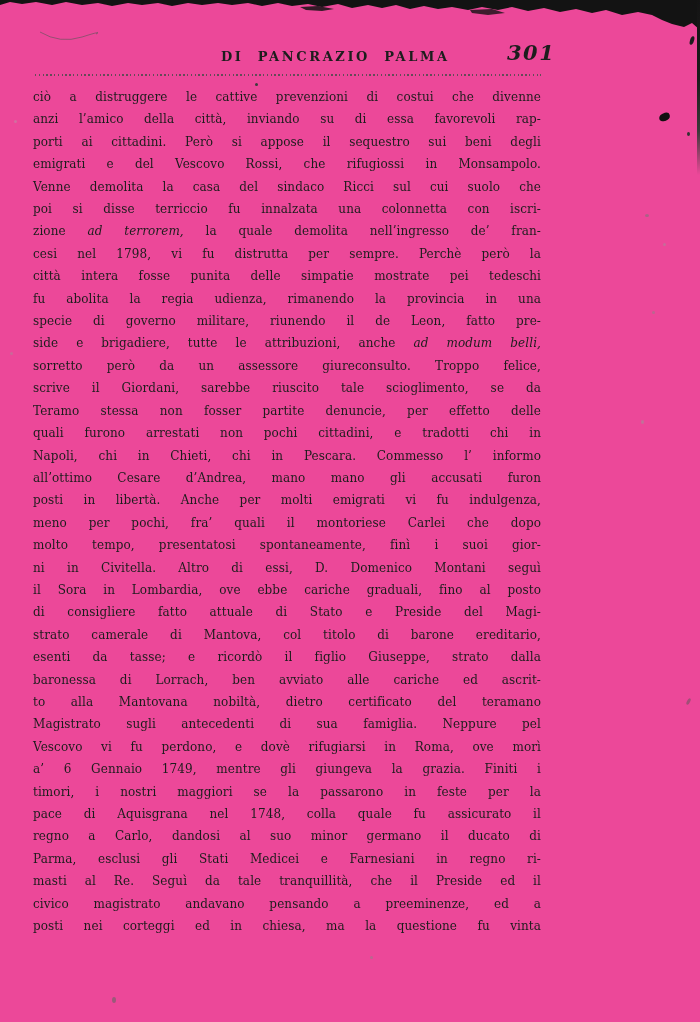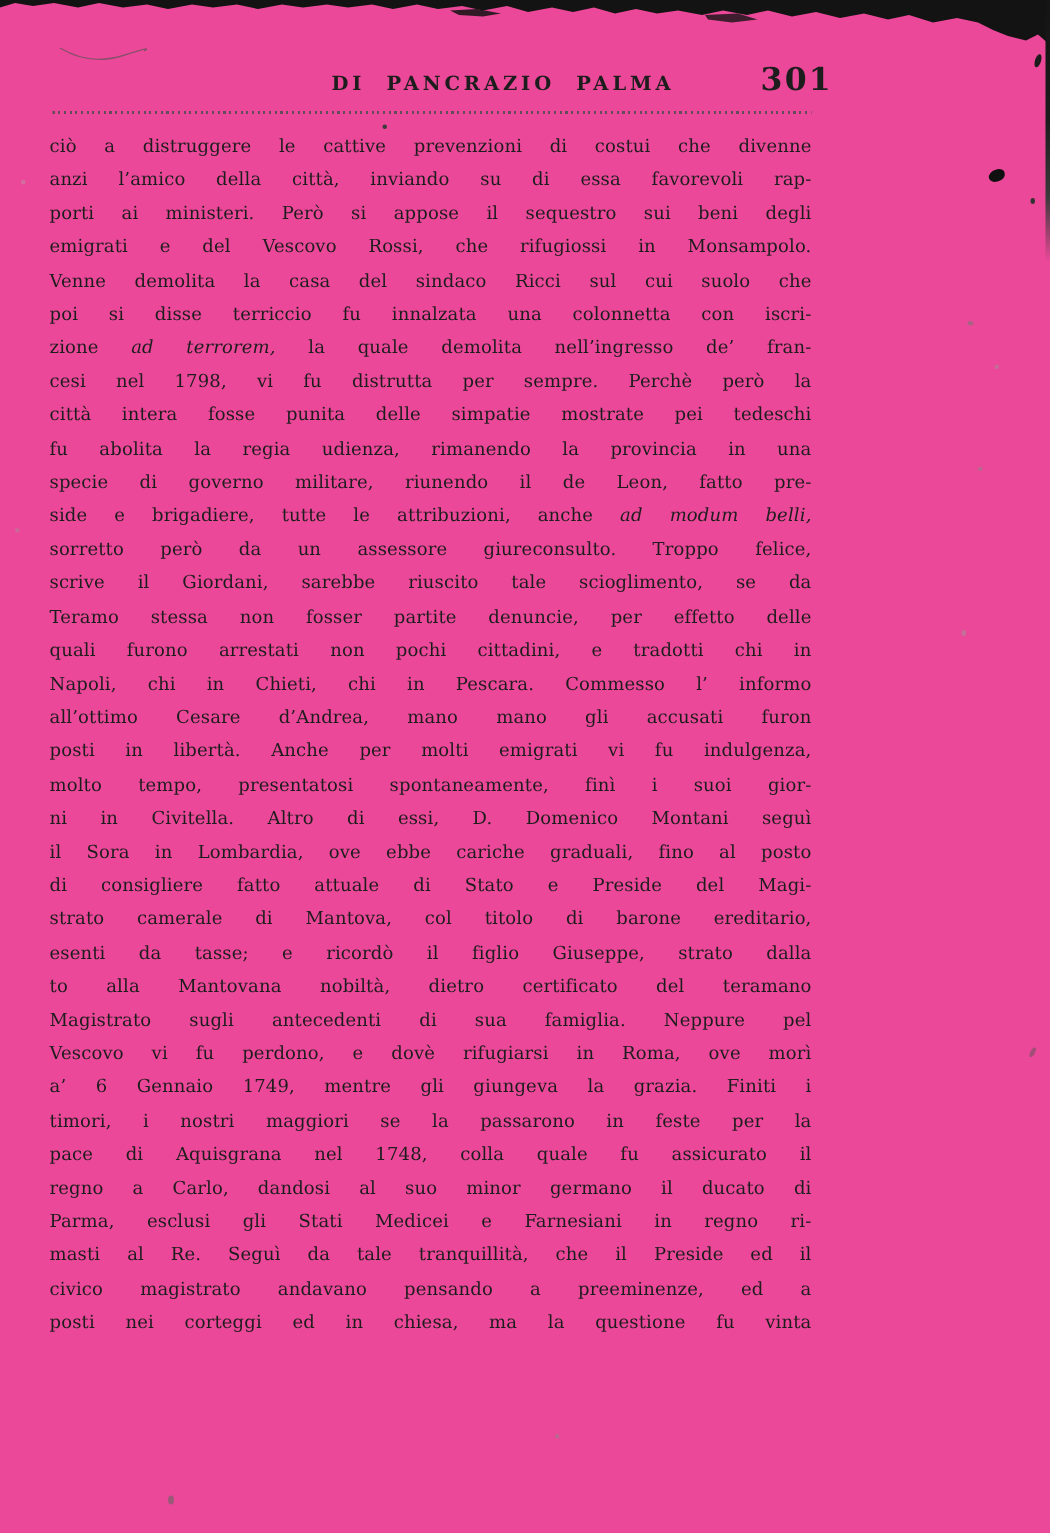--- a/index.html
+++ b/index.html
@@ -9,21 +9,21 @@
     font-family:"DejaVu Serif","Liberation Serif",serif;
   }
   
   .header-title{
     position:absolute;left:221px;top:49px;
     font-size:13px;font-weight:bold;letter-spacing:2.6px;word-spacing:7px;
     white-space:nowrap;
   }
   .page-number{
     position:absolute;left:507px;top:40px;
-    font-size:21px;font-weight:bold;letter-spacing:1.5px;
+    font-size:21px;font-weight:bold;letter-spacing:1.5px;font-style:italic;
   }
   .divider{
     position:absolute;left:35px;top:74px;width:506px;height:2px;
     background:repeating-linear-gradient(to right,#4c4c4c 0 1.4px,transparent 1.4px 3.8px);
     opacity:.85;
   }
   
   .body-text{position:absolute;left:33px;top:86px;width:508px;}
   .line{
     font-size:12px;line-height:22.42px;height:22.42px;
@@ -86,43 +86,45 @@
   <div class="speck sp12"></div>
   <div class="speck sp13"></div>
 
   <div class="header-title">DI PANCRAZIO PALMA</div>
   <div class="page-number">301</div>
   <div class="divider"></div>
 
   <div class="body-text">
       <div class="line"><span>ciò a distruggere le cattive prevenzioni di costui che divenne</span></div>
       <div class="line"><span>anzi l’amico della città, inviando su di essa favorevoli rap-</span></div>
-      <div class="line"><span>porti ai ministeri. Però si appose il sequestro sui beni degli</span></div>
+      <div class="line"><span>porti ai cittadini. Però si appose il sequestro sui beni degli</span></div>
       <div class="line"><span>emigrati e del Vescovo Rossi, che rifugiossi in Monsampolo.</span></div>
       <div class="line"><span>Venne demolita la casa del sindaco Ricci sul cui suolo che</span></div>
       <div class="line"><span>poi si disse terriccio fu innalzata una colonnetta con iscri-</span></div>
       <div class="line"><span>zione </span><span class="it">ad terrorem,</span><span> la quale demolita nell’ingresso de’ fran-</span></div>
       <div class="line"><span>cesi nel 1798, vi fu distrutta per sempre. Perchè però la</span></div>
       <div class="line"><span>città intera fosse punita delle simpatie mostrate pei tedeschi</span></div>
       <div class="line"><span>fu abolita la regia udienza, rimanendo la provincia in una</span></div>
       <div class="line"><span>specie di governo militare, riunendo il de Leon, fatto pre-</span></div>
       <div class="line"><span>side e brigadiere, tutte le attribuzioni, anche </span><span class="it">ad modum belli,</span></div>
       <div class="line"><span>sorretto però da un assessore giureconsulto. Troppo felice,</span></div>
       <div class="line"><span>scrive il Giordani, sarebbe riuscito tale scioglimento, se da</span></div>
       <div class="line"><span>Teramo stessa non fosser partite denuncie, per effetto delle</span></div>
       <div class="line"><span>quali furono arrestati non pochi cittadini, e tradotti chi in</span></div>
       <div class="line"><span>Napoli, chi in Chieti, chi in Pescara. Commesso l’ informo</span></div>
       <div class="line"><span>all’ottimo Cesare d’Andrea, mano mano gli accusati furon</span></div>
       <div class="line"><span>posti in libertà. Anche per molti emigrati vi fu indulgenza,</span></div>
+      <div class="line"><span>meno per pochi, fra’ quali il montoriese Carlei che dopo</span></div>
       <div class="line"><span>molto tempo, presentatosi spontaneamente, finì i suoi gior-</span></div>
       <div class="line"><span>ni in Civitella. Altro di essi, D. Domenico Montani seguì</span></div>
       <div class="line"><span>il Sora in Lombardia, ove ebbe cariche graduali, fino al posto</span></div>
       <div class="line"><span>di consigliere fatto attuale di Stato e Preside del Magi-</span></div>
       <div class="line"><span>strato camerale di Mantova, col titolo di barone ereditario,</span></div>
       <div class="line"><span>esenti da tasse; e ricordò il figlio Giuseppe, strato dalla</span></div>
+      <div class="line"><span>baronessa di Lorrach, ben avviato alle cariche ed ascrit-</span></div>
       <div class="line"><span>to alla Mantovana nobiltà, dietro certificato del teramano</span></div>
       <div class="line"><span>Magistrato sugli antecedenti di sua famiglia. Neppure pel</span></div>
       <div class="line"><span>Vescovo vi fu perdono, e dovè rifugiarsi in Roma, ove morì</span></div>
       <div class="line"><span>a’ 6 Gennaio 1749, mentre gli giungeva la grazia. Finiti i</span></div>
       <div class="line"><span>timori, i nostri maggiori se la passarono in feste per la</span></div>
       <div class="line"><span>pace di Aquisgrana nel 1748, colla quale fu assicurato il</span></div>
       <div class="line"><span>regno a Carlo, dandosi al suo minor germano il ducato di</span></div>
       <div class="line"><span>Parma, esclusi gli Stati Medicei e Farnesiani in regno ri-</span></div>
       <div class="line"><span>masti al Re. Seguì da tale tranquillità, che il Preside ed il</span></div>
       <div class="line"><span>civico magistrato andavano pensando a preeminenze, ed a</span></div>

